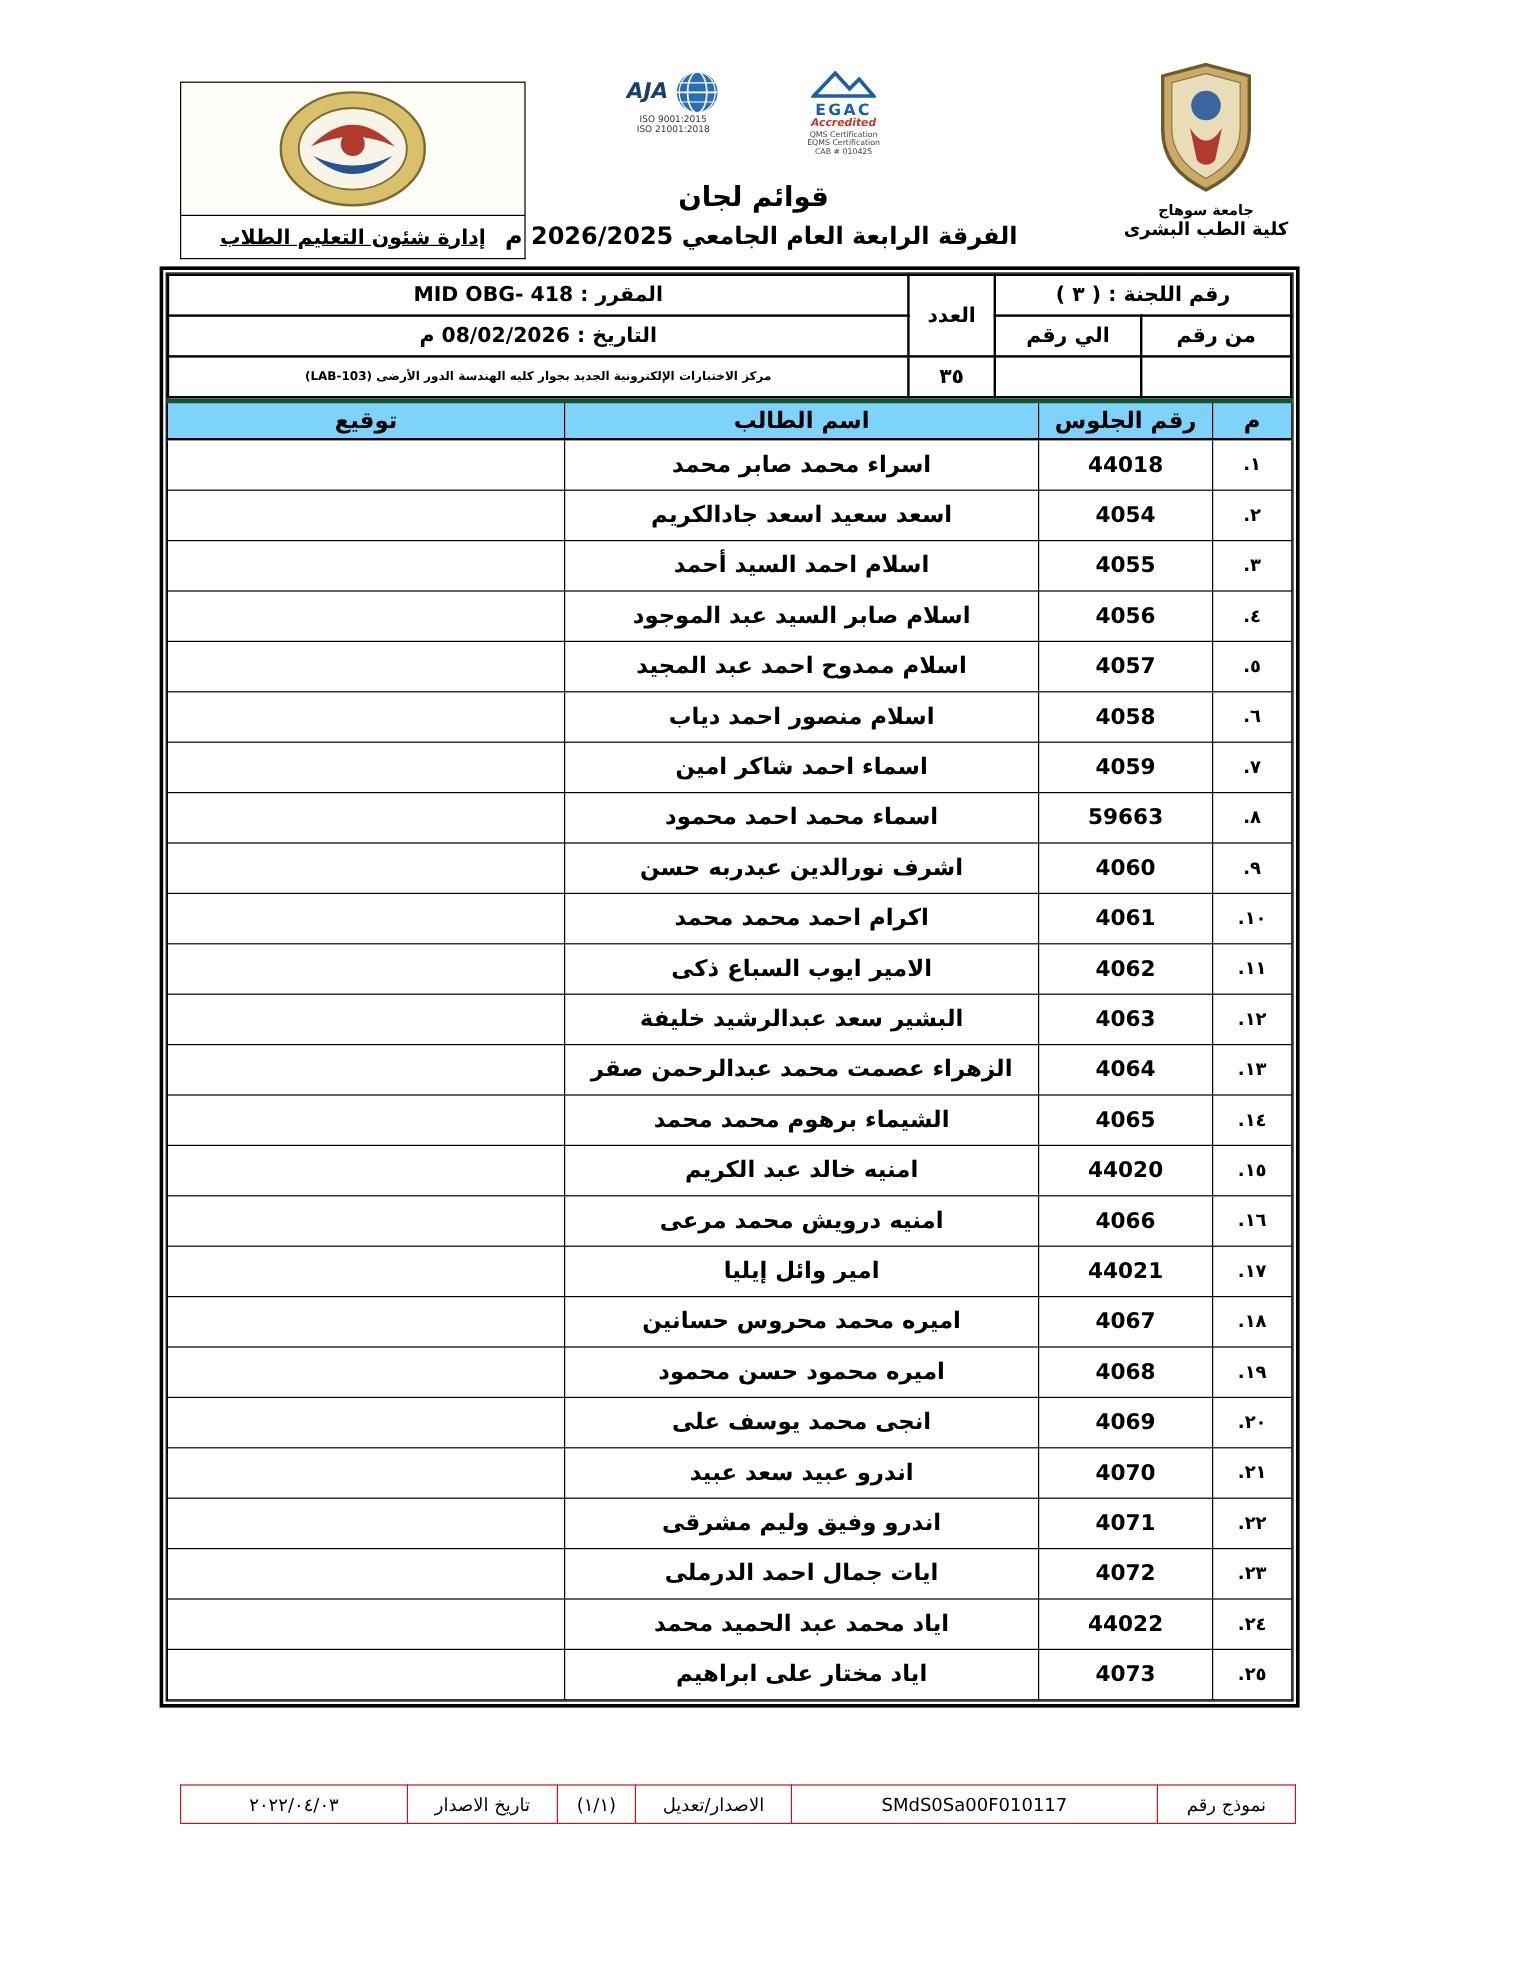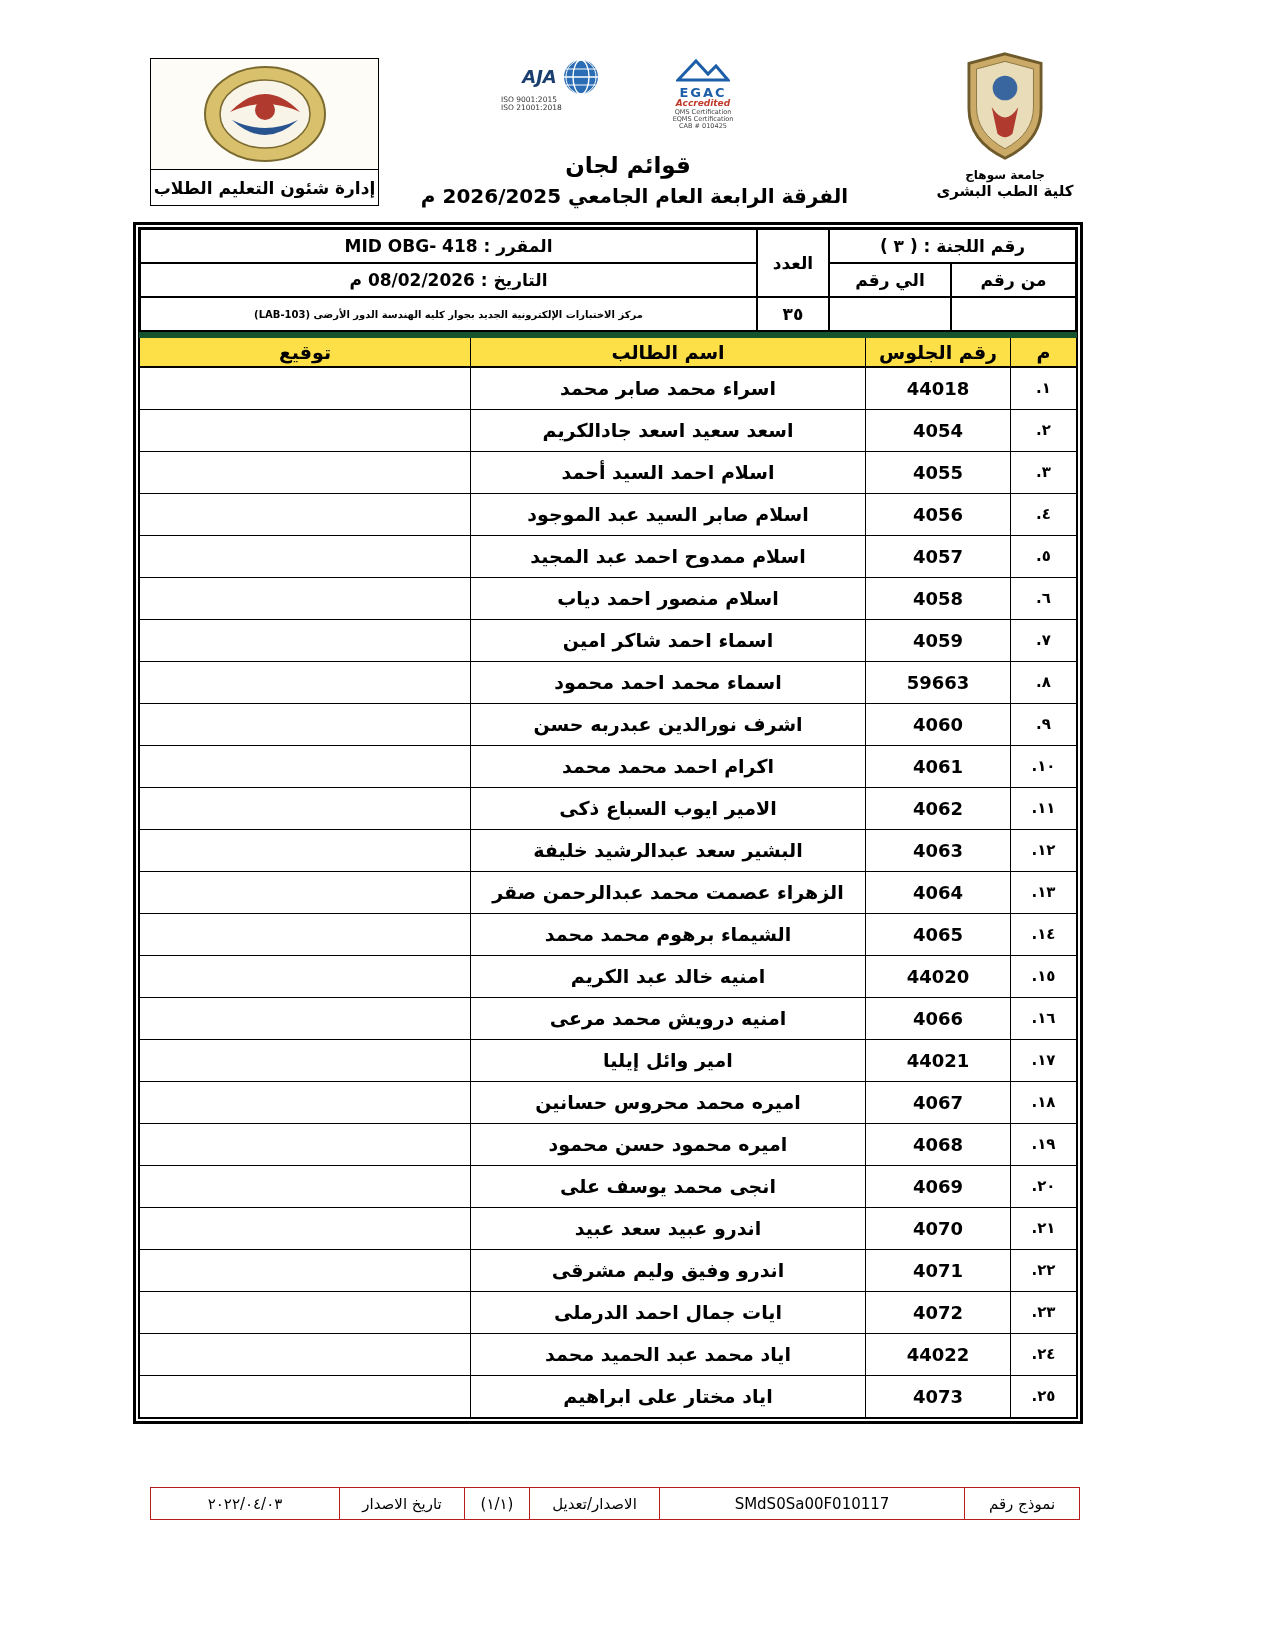--- a/index.html
+++ b/index.html
@@ -2,50 +2,50 @@
 <html lang="ar" dir="rtl"><head>
 <meta charset="utf-8">
 <style>
   * { margin:0; padding:0; box-sizing:border-box; }
   html,body { background:#ffffff; }
   .page {
     position:relative; width:1275px; height:1650px; background:#ffffff;
     font-family:"DejaVu Sans", sans-serif; color:#000; direction:rtl; overflow:hidden;
   }
   
-  .hdr-left { position:absolute; left:150px; top:58px; width:229px; }
+  .hdr-left { position:absolute; left:150px; top:68px; width:288px;text-decoration:underline; }
   .emblem-box { border:1px solid #000; height:112px; display:flex; align-items:center; justify-content:center; background:#fdfcf7; }
   .caption-box { border:1px solid #000; border-top:none; height:36px; display:flex; align-items:center; justify-content:center; font-weight:bold; font-size:17px; }
   .hdr-center { position:absolute; left:408px; top:58px; width:440px; text-align:center; }
   .logos-row { display:flex; justify-content:center; gap:30px; align-items:flex-start; height:80px; }
   .egac-box { width:104px; text-align:center; line-height:1.05; }
   .egac-name { font-size:13px; font-weight:bold; color:#1c5fa8; letter-spacing:2px; }
   .egac-acc { font-size:9px; font-weight:bold; font-style:italic; color:#c0392b; }
   .egac-small { font-size:6.5px; color:#444; }
-  .aja-box { width:120px; text-align:left; line-height:1.1; }
+  .aja-box { width:120px; text-align:center; line-height:1.1; }
   .aja-top { display:flex; align-items:center; justify-content:center; gap:5px; }
   .aja-name { font-size:18px; font-weight:bold; font-style:italic; color:#1b3f6e; }
   .aja-small { font-size:7.5px; color:#333; }
   .title { font-size:23px; font-weight:bold; margin-top:14px; white-space:nowrap; }
   .subtitle { font-size:20px; font-weight:bold; margin-top:6px; white-space:nowrap;margin-left:34px; }
   .hdr-right { position:absolute; left:915px; top:50px; width:180px; text-align:center; }
   .uni-name { font-size:12px; font-weight:bold; margin-top:2px; }
   .fac-name { font-size:15px; font-weight:bold; }
   
   .main { position:absolute; left:133px; top:222px; width:950px; border:3px solid #000; padding:2px; background:#fff; }
   .main-inner { border:1px solid #000; }
   table { border-collapse:collapse; width:100%; table-layout:fixed; }
   .info-table td {
     border:2px solid #000; font-weight:bold; font-size:17px;
     text-align:center; vertical-align:middle; height:34px; padding:0 6px;
     overflow:hidden; white-space:nowrap;
   }
   .info-table .loc { font-size:10px; }
   .students th, .students td { border:1px solid #000; text-align:center; vertical-align:middle; overflow:hidden; }
-  .students thead th { background:#fde047; font-size:19px; font-weight:bold; height:32px; border-top:6px solid #14532d; border-bottom:2px solid #000; }
+  .students thead th { background:#7dd3fc; font-size:19px; font-weight:bold; height:32px; border-top:4px solid #14532d; border-bottom:2px solid #000; }
   .students tbody td { height:42px; font-weight:bold; white-space:nowrap; }
   .col-no  { font-size:15px; }
   .col-seat{ font-size:18px; }
   .col-name{ font-size:19px; }
   
   .footer { position:absolute; left:150px; top:1487px; width:930px; }
   .footer td { border:1px solid #b91c1c; font-weight:normal; font-size:15px; text-align:center; height:32px; white-space:nowrap; overflow:hidden; }
   .ltr { direction:ltr; }
 </style>
 </head>

